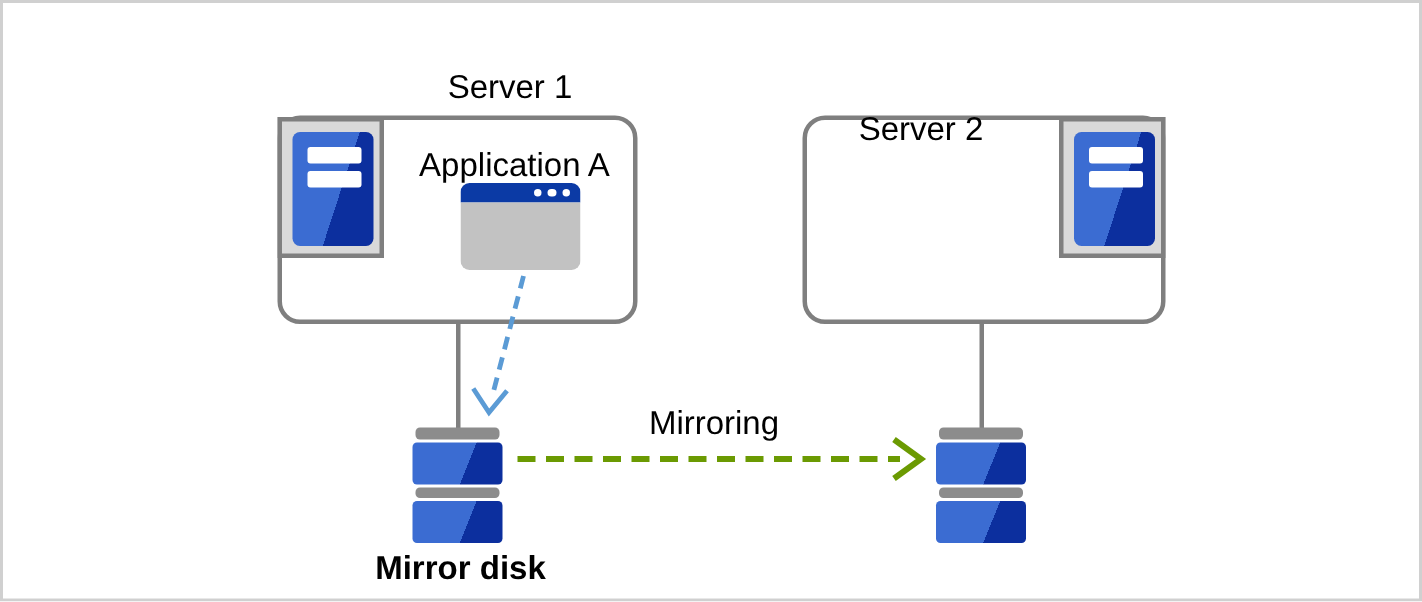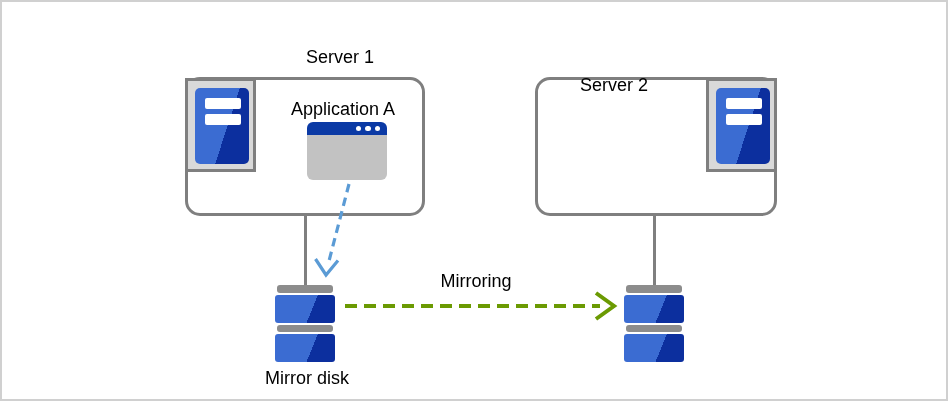--- a/index.html
+++ b/index.html
@@ -15,28 +15,28 @@
     --arrow-green:#6b9a02;
     --text-color:#000000;
   }
   *{margin:0;padding:0;box-sizing:border-box;}
   body{background:#fff;font-family:"Liberation Sans", sans-serif;}
   .canvas{
     position:relative;width:948px;height:401px;background:#fff;
     border:2px solid var(--canvas-border);overflow:hidden;
   }
   .txt{
-    position:absolute;font-size:18px;line-height:19px;color:var(--text-color);
+    position:absolute;font-size:22px;line-height:19px;color:var(--text-color);
     text-align:center;white-space:nowrap;
   }
   .server1-label{left:288px;top:46px;width:100px;}
   .server2-label{left:562px;top:46px;width:100px;margin-top:28px;}
   .app-label{left:271px;top:98px;width:140px;}
   .mirroring-label{left:414px;top:270px;width:120px;}
-  .mirror-disk-label{left:245px;top:367px;width:120px;}
+  .mirror-disk-label{left:245px;top:367px;width:120px;font-weight:bold;}
 
   .server-box{
     position:absolute;top:75px;height:139px;background:#fff;
     border:3px solid var(--box-border);border-radius:15px;
   }
   .box1{left:183px;width:240px;}
   .box2{left:533px;width:242px;}
 
   .server-frame{
     position:absolute;top:76px;width:71px;height:94px;

